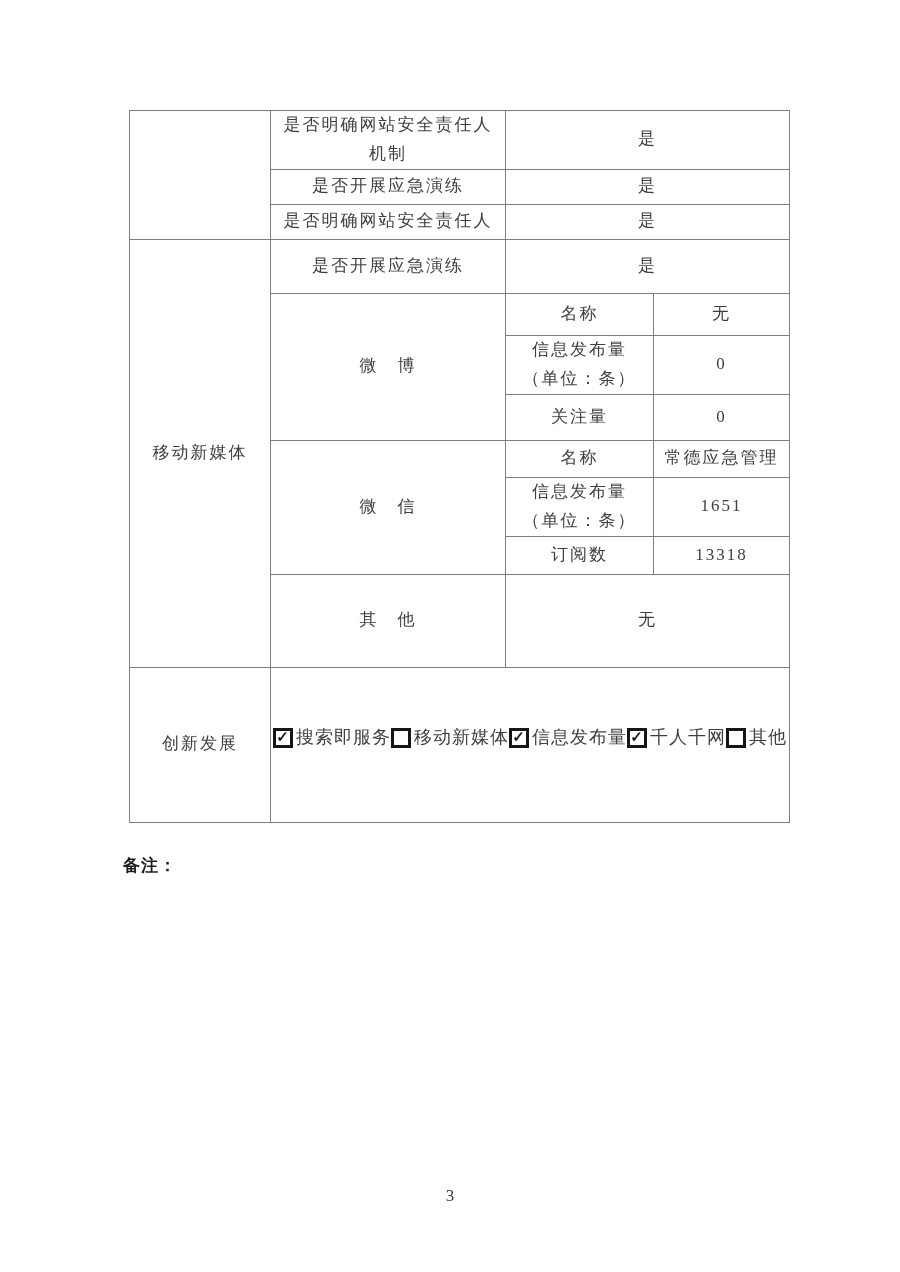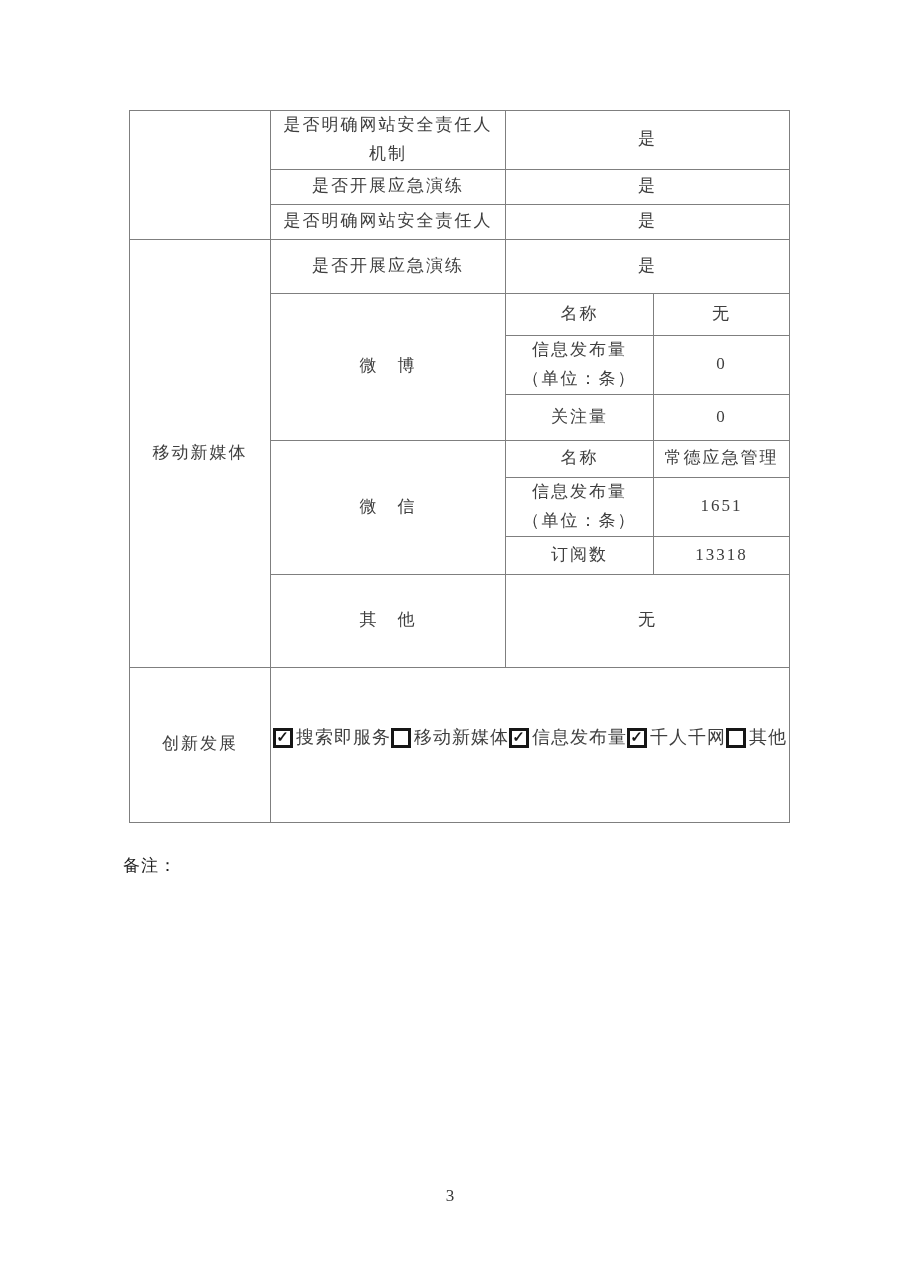--- a/index.html
+++ b/index.html
@@ -19,21 +19,21 @@
     text-align:center;vertical-align:middle;
     font-size:17px;letter-spacing:2px;
     line-height:1.7;
     white-space:pre-line;
     padding:0 4px;
     color:#3f3f3f;
   }
   td.num{letter-spacing:1px;}
   .notes{
     position:absolute;left:123px;top:854px;
-    font-size:17px;font-weight:normal;color:#1d1d1d;letter-spacing:1px;
+    font-size:17px;font-weight:bold;color:#1d1d1d;letter-spacing:1px;
   }
   .pageno{
     position:absolute;left:0;top:1186px;width:100%;
     text-align:center;font-size:17px;color:#3a3a3a;
   }
   
   .cbx-line{
     display:flex;align-items:center;justify-content:center;
     letter-spacing:1px;white-space:nowrap;
     margin-top:-14px;

